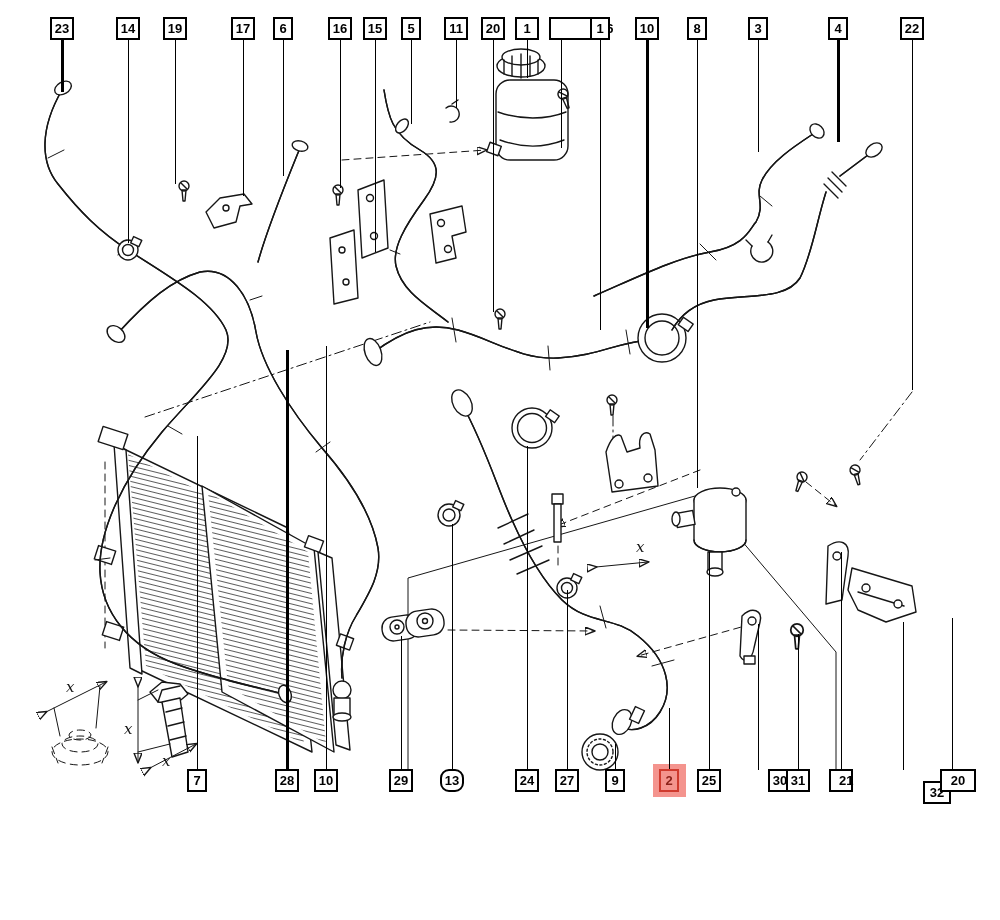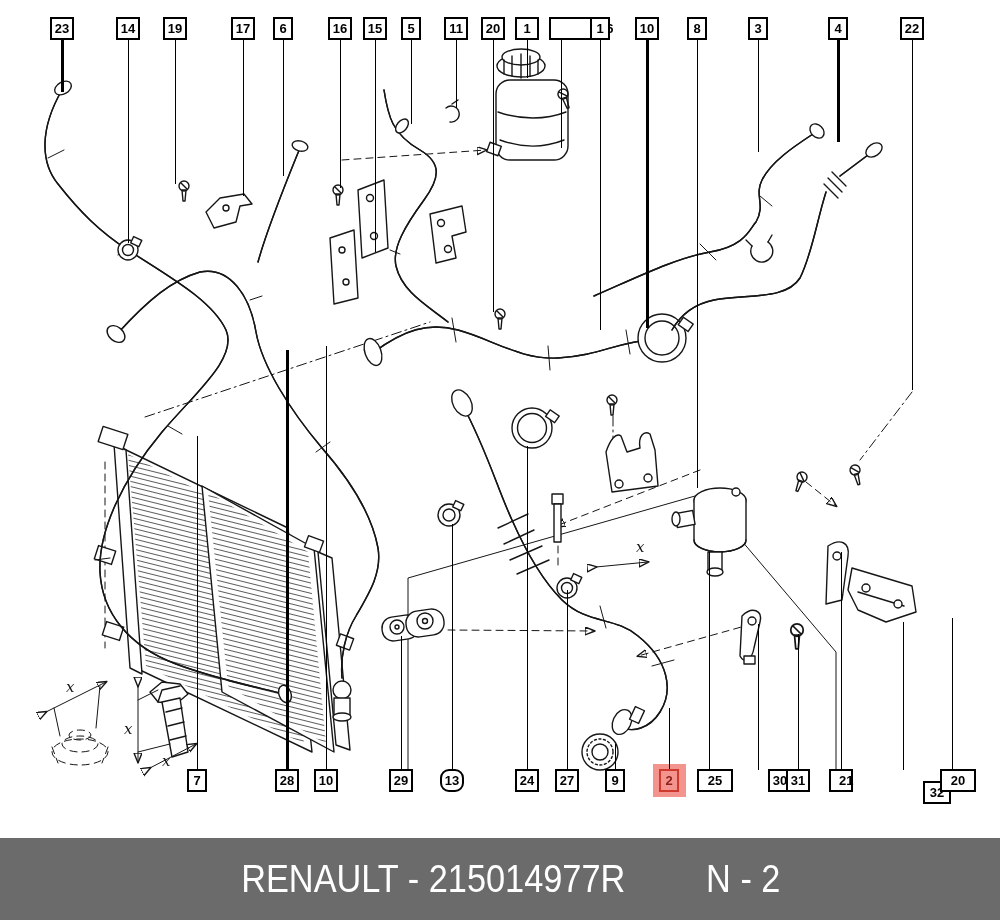--- a/index.html
+++ b/index.html
@@ -393,30 +393,26 @@
       <div class="leader" style="left: 526.5px; top: 446px; height: 324px;"></div>
       <div class="callout-box" style="left: 515px; width: 24px; top: 769px;">24</div>
       <div class="leader" style="left: 566.5px; top: 590px; height: 180px;"></div>
       <div class="callout-box" style="left: 555px; width: 24px; top: 769px;">27</div>
       <div class="leader" style="left: 614.5px; top: 744px; height: 26px;"></div>
       <div class="callout-box" style="left: 605px; width: 20px; top: 769px;">9</div>
       <div class="hl-square" style="left: 652.5px; top: 764px;"></div>
       <div class="leader" style="left: 668.5px; top: 708px; height: 62px;"></div>
       <div class="callout-box hl" style="left: 659px; width: 20px; top: 769px;">2</div>
       <div class="leader" style="left: 708.5px; top: 552px; height: 218px;"></div>
-      <div class="callout-box" style="left: 697px; width: 36px; top: 769px;">25</div>
+      <div class="callout-box" style="left: 697px; width: 24px; top: 769px;">25</div>
       <div class="leader" style="left: 757.5px; top: 624px; height: 146px;"></div>
       <div class="callout-box" style="left: 768px; width: 24px; top: 769px;">30</div>
       <div class="leader" style="left: 797.5px; top: 634px; height: 136px;"></div>
       <div class="callout-box" style="left: 786px; width: 24px; top: 769px;">31</div>
       <div class="leader" style="left: 840.5px; top: 552px; height: 218px;"></div>
       <div class="callout-box" style="left: 829px; width: 24px; top: 769px; padding-left: 8px;">21</div>
       <div class="leader" style="left: 902.5px; top: 622px; height: 148px;"></div>
       <div class="callout-box" style="left: 923px; width: 28px; top: 769px; margin-top: 12px;">32</div>
       <div class="leader" style="left: 951.5px; top: 618px; height: 152px;"></div>
       <div class="callout-box" style="left: 940px; width: 36px; top: 769px;">20</div>
     </div>
 
-  <div id="footer">
-    <span>RENAULT - 215014977R</span>
-    <span>N - 2</span>
-  </div>
 </div>
 
 </body></html>

